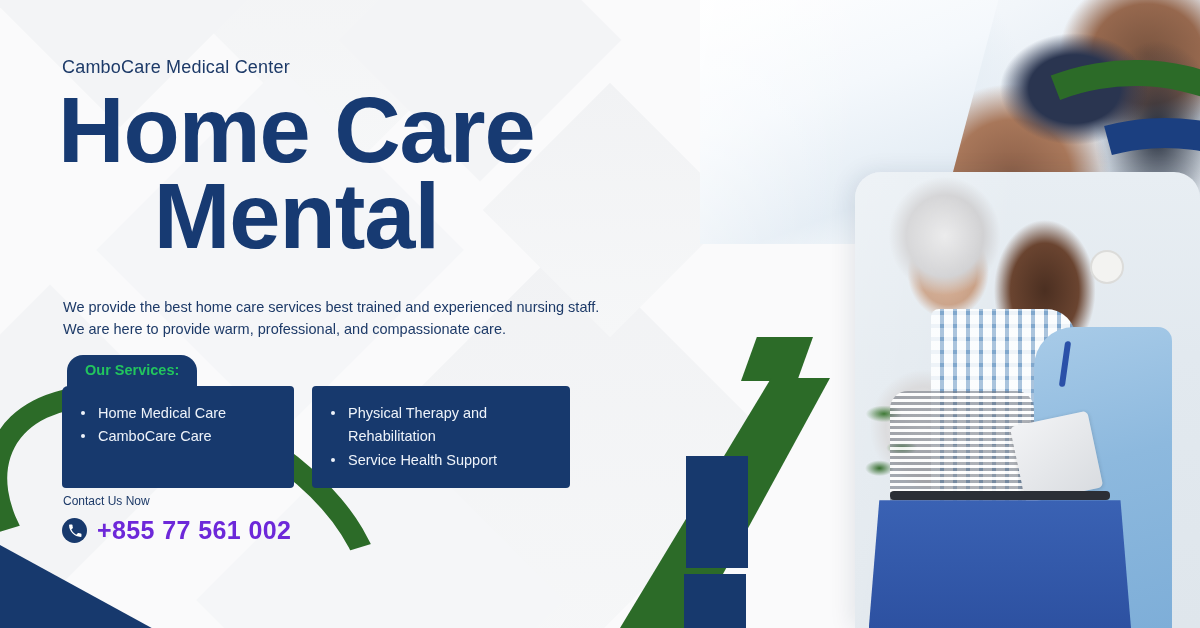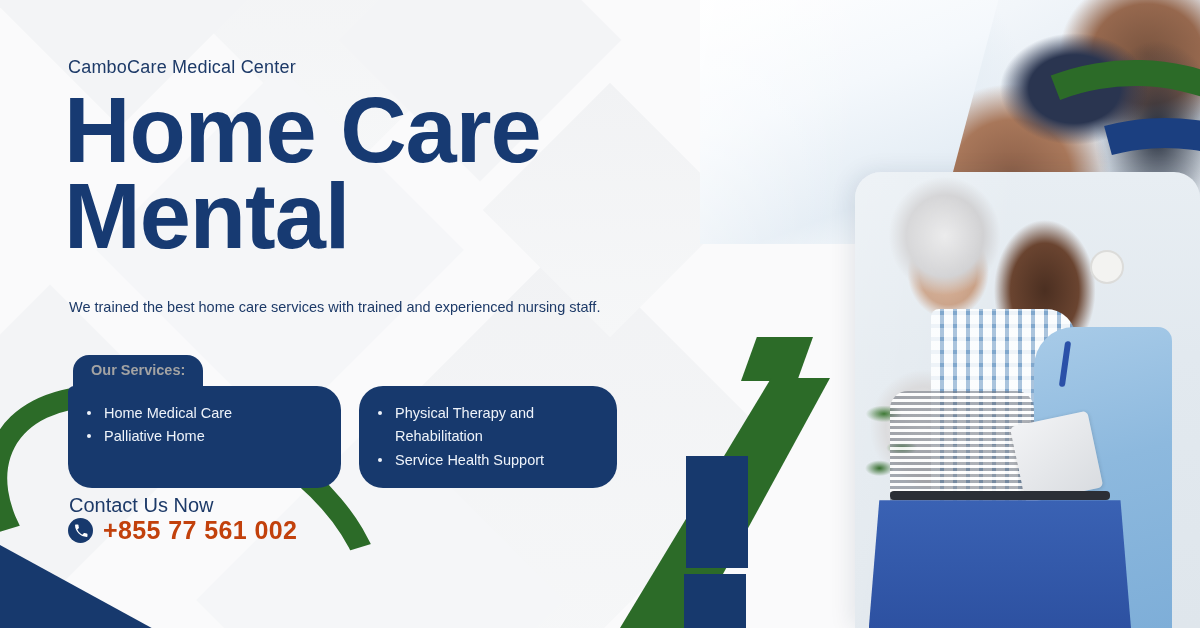--- a/index.html
+++ b/index.html
@@ -177,84 +177,84 @@
     position:absolute; left:68%; top:17%; width:34px; height:34px;
     border-radius:50%;
     background:#f3f3f1; border:2px solid #dcdcda;
   }
   .cp-wall {
     position:absolute; inset:0;
     background:linear-gradient(100deg, rgba(255,255,255,.28) 0%, rgba(255,255,255,0) 40%);
   }
 
   
-  .content { position:absolute; left:68px; top:0; width:620px; height:628px; }
+  .content { position:absolute; left:62px; top:0; width:620px; height:628px; }
 
   .brand {
     position:absolute; top:57px; left:0;
     font-size:18px; color:#1d3a68; letter-spacing:.2px;
   }
   .headline {
     position:absolute; top:88px; left:-4px;
     font-size:92px; line-height:.93; font-weight:bold;
-    color:#173a72; letter-spacing:-1px;
+    color:#173a72; letter-spacing:-1px;text-align:center;
   }
   .headline .l2 { display:block; }
 
   .subtext {
     position:absolute; top:296px; left:1px;
     font-size:14.5px; line-height:1.55; color:#1d3a68;
   }
 
   
   .services { position:absolute; top:355px; left:0; }
   .tab {
     position:relative; display:inline-block;
-    background:#17396d; color:#a3a3a3; font-weight:bold; font-size:14.5px;
+    background:#17396d; color:#22c55e; font-weight:bold; font-size:14.5px;
     padding:7px 18px 8px 18px;
     border-radius:16px 16px 0 0;
     margin-left:5px;
   }
   .tab::after {
     content:""; position:absolute; left:0; bottom:-10px; width:46px; height:12px;
     background:#17396d;
   }
   .box-row { display:flex; gap:18px; margin-top:0; }
   .svc-box {
     background:#17396d; color:#eef3fa;
-    border-radius:24px;
+    border-radius:4px;
     padding:16px 22px 16px 10px;
   }
-  .svc-box.one { width:273px; border-top-left-radius:6px; }
+  .svc-box.one { width:232px; border-top-left-radius:6px; }
   .svc-box.two { width:258px; }
   .svc-box ul { list-style:none; }
   .svc-box li {
     position:relative; padding-left:26px; font-size:14.5px; line-height:1.62;
     color:#eef3fa;
   }
   .svc-box li::before {
     content:""; position:absolute; left:9px; top:9px;
     width:4px; height:4px; border-radius:50%; background:#eef3fa;
   }
 
   .contact-label {
     position:absolute; top:494px; left:1px;
-    font-size:20px; color:#1d3a68;
+    font-size:12px; color:#1d3a68;
   }
   .phone-row {
     position:absolute; top:516px; left:0;
     display:flex; align-items:center; gap:10px;
   }
   .phone-ic {
     width:25px; height:25px; border-radius:50%;
     background:#17396d; display:flex; align-items:center; justify-content:center;
   }
   .phone-ic svg { width:14px; height:14px; fill:#fff; }
   .phone-num {
-    font-size:25px; font-weight:bold; color:#c2410c; letter-spacing:.4px;
+    font-size:25px; font-weight:bold; color:#6d28d9; letter-spacing:.4px;
   }
 </style>
 </head>
 <body>
 
 <div class="banner">
 
   <div class="bg-base"></div>
   <div class="bg-chevrons">
     <div class="chev" style="left:230px;  top:-120px; width:240px; height:240px;"></div>
@@ -304,31 +304,32 @@
   <div class="content">
 
     <div class="brand">CamboCare Medical Center</div>
 
     <h1 class="headline">
       <span>Home Care</span>
       <span class="l2">Mental</span>
     </h1>
 
     <div class="subtext">
-      <div>We trained the best home care services with trained and experienced nursing staff.</div>
+      <div>We provide the best home care services best trained and experienced nursing staff.</div>
+      <div>We are here to provide warm, professional, and compassionate care.</div>
     </div>
 
     <div class="services">
       <div class="tab">Our Services:</div>
       <div class="box-row">
 
         <div class="svc-box one">
           <ul>
             <li>Home Medical Care</li>
-            <li>Palliative Home</li>
+            <li>CamboCare Care</li>
           </ul>
         </div>
 
         <div class="svc-box two">
           <ul>
             <li>Physical Therapy and Rehabilitation</li>
             <li>Service Health Support</li>
           </ul>
         </div>
 

